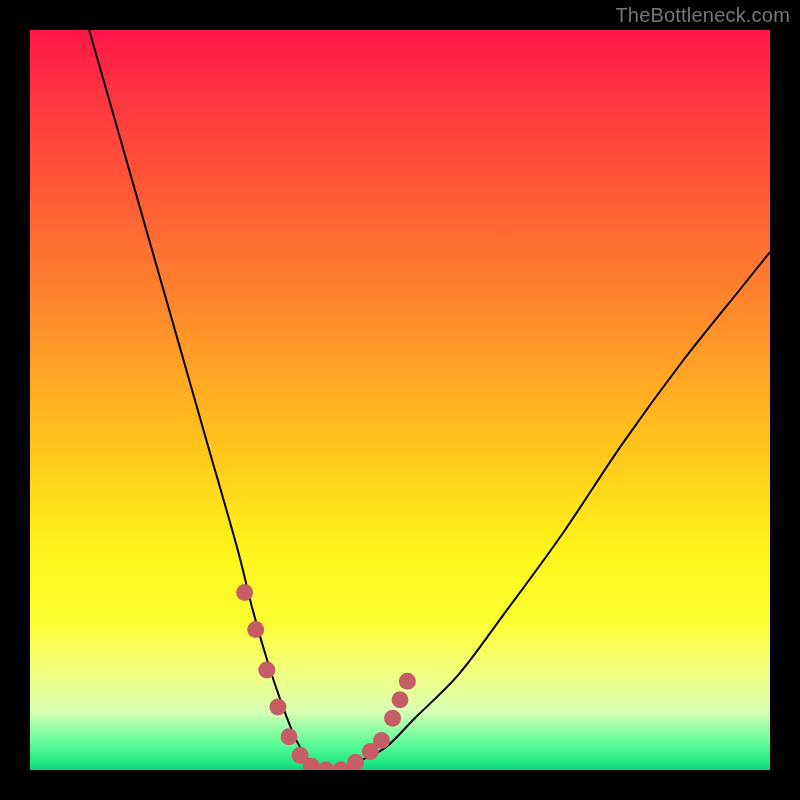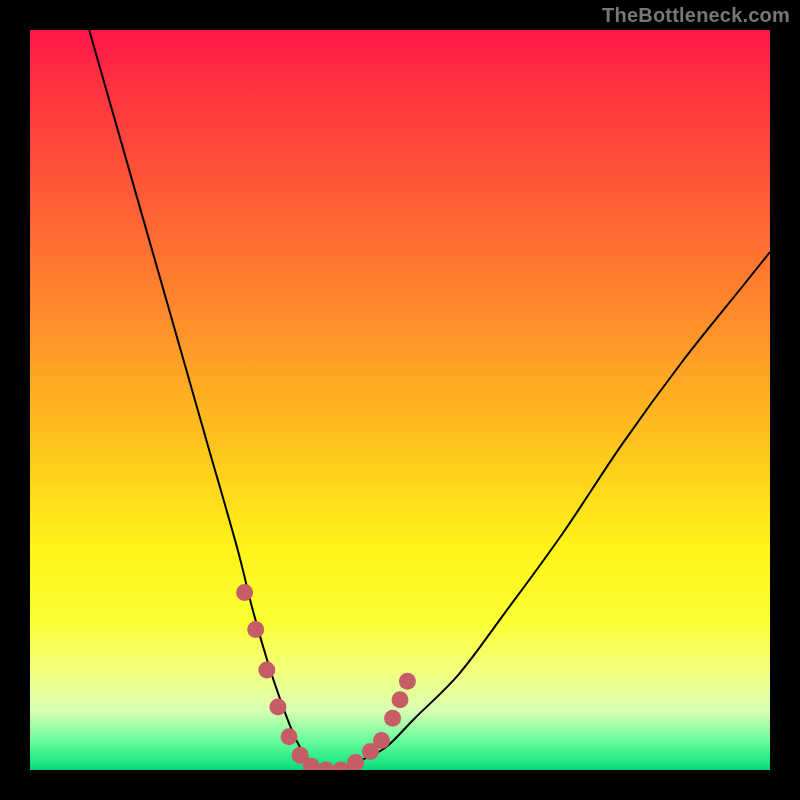--- a/index.html
+++ b/index.html
@@ -52,21 +52,21 @@
     width: 740px;
     height: 740px;
   }
   .watermark {
     position: absolute;
     top: 4px;
     right: 10px;
     color: #777;
     font-size: 20px;
     letter-spacing: 0.2px;
-    font-weight: 700;
+    font-weight: 400;
   }
 </style>
 </head>
 <body>
 
 <div class="frame">
   <div class="plot">
     <div class="gradient"></div>
     <svg class="curve" viewBox="0 0 740 740" preserveAspectRatio="none">
       <g id="curve-path">

